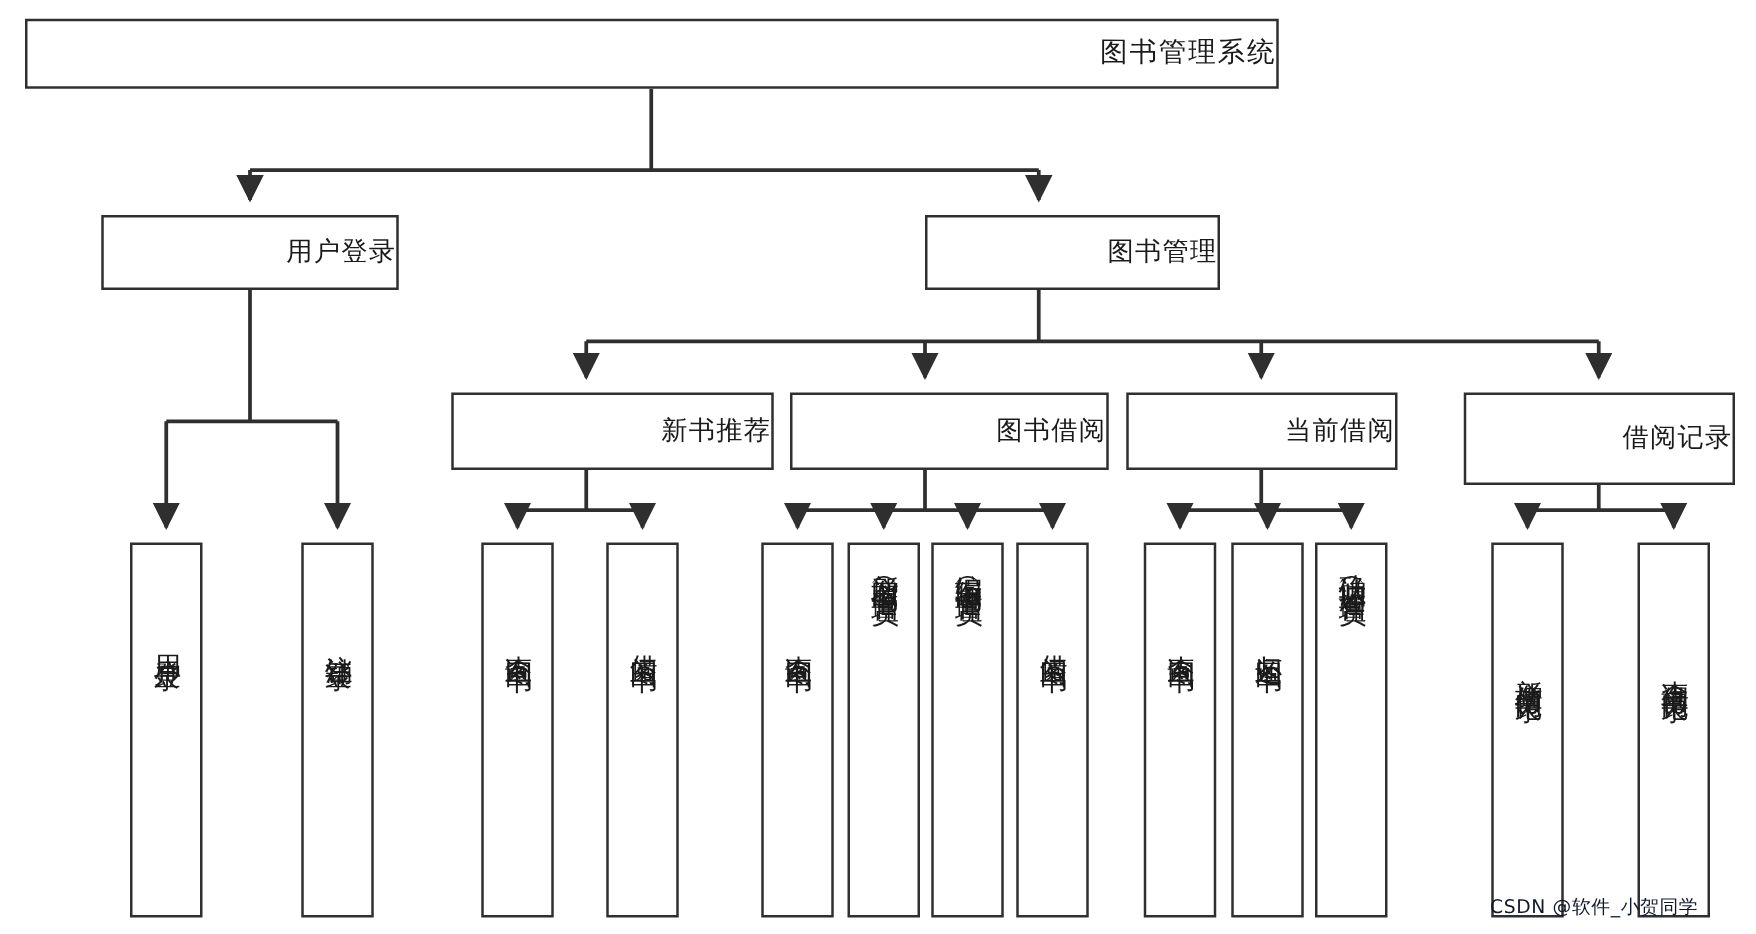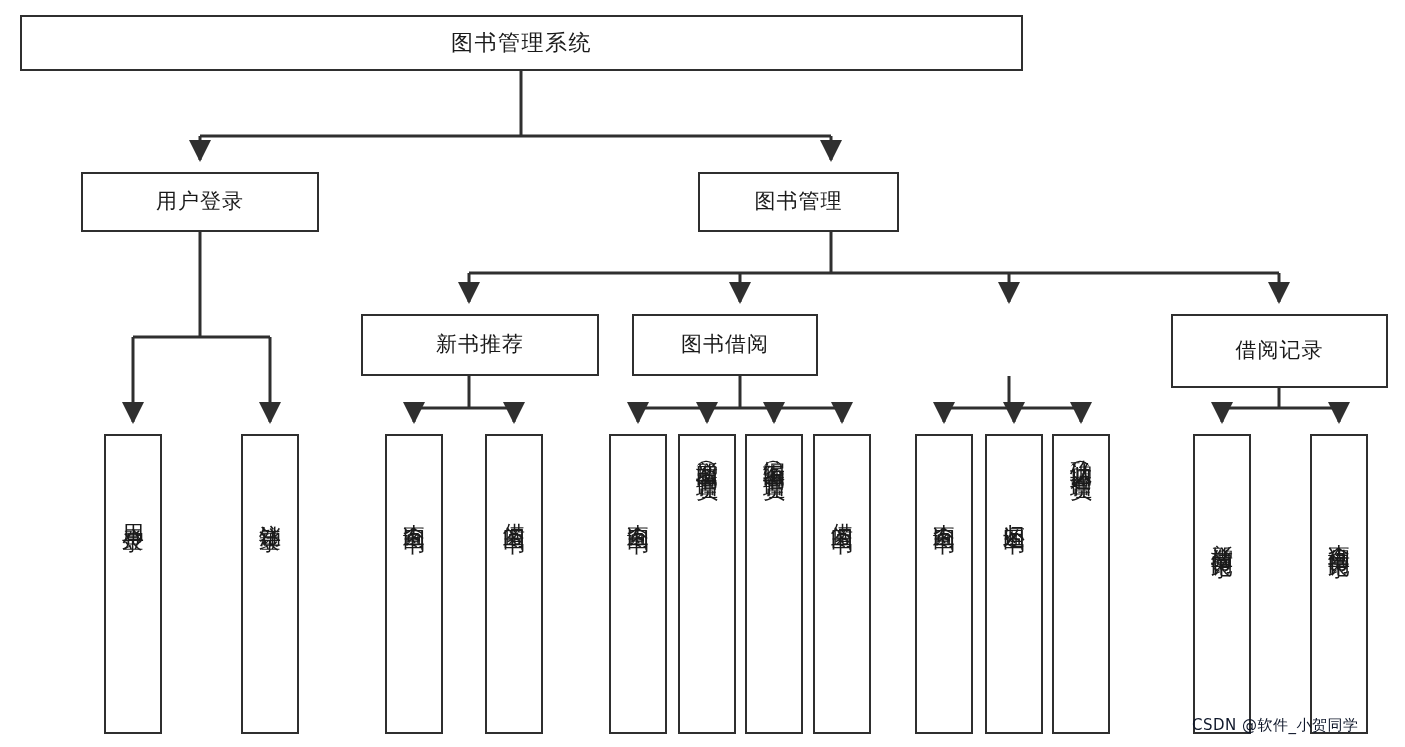--- a/index.html
+++ b/index.html
@@ -26,21 +26,21 @@
     height: 747px;
     pointer-events: none;
   }
   .node {
     position: absolute;
     box-sizing: border-box;
     background: #ffffff;
     border: 2.5px solid #2f2f2f;
     display: flex;
     align-items: center;
-    justify-content: center;
+    justify-content: flex-end;
     color: #1a1a1a;
   }
   .node .label {
     display: block;
     text-align: center;
     line-height: 1.02;
     letter-spacing: 0.5px;
   }
   .node.horiz .label {
     font-size: 21px;
@@ -134,29 +134,32 @@
     </g>
   </svg>
 
   <div class="node horiz title" style="left:20px; top:15px; width:1003px; height:56px;">
     <span class="label">图书管理系统</span>
   </div>
 
   <div class="node horiz" style="left:81px; top:172px; width:238px; height:60px;">
     <span class="label">用户登录</span>
   </div>
-  <div class="node horiz" style="left:698px; top:172px; width:201px; height:60px;">
+  <div class="node horiz" style="left:740px; top:172px; width:236px; height:60px;">
     <span class="label">图书管理</span>
   </div>
 
-  <div class="node horiz" style="left:361px; top:314px; width:238px; height:62px;">
+  <div class="node horiz" style="left:361px; top:314px; width:258px; height:62px;">
     <span class="label">新书推荐</span>
   </div>
-  <div class="node horiz" style="left:632px; top:314px; width:186px; height:62px;">
+  <div class="node horiz" style="left:632px; top:314px; width:255px; height:62px;">
     <span class="label">图书借阅</span>
+  </div>
+  <div class="node horiz" style="left:901px; top:314px; width:217px; height:62px;">
+    <span class="label">当前借阅</span>
   </div>
   <div class="node horiz" style="left:1171px; top:314px; width:217px; height:74px;">
     <span class="label">借阅记录</span>
   </div>
 
   <div class="node vert pad-mid" style="left:104px; top:434px; width:58px; height:300px;">
     <span class="label">用户登录</span>
   </div>
   <div class="node vert pad-mid" style="left:241px; top:434px; width:58px; height:300px;">
     <span class="label">注销登录</span>

